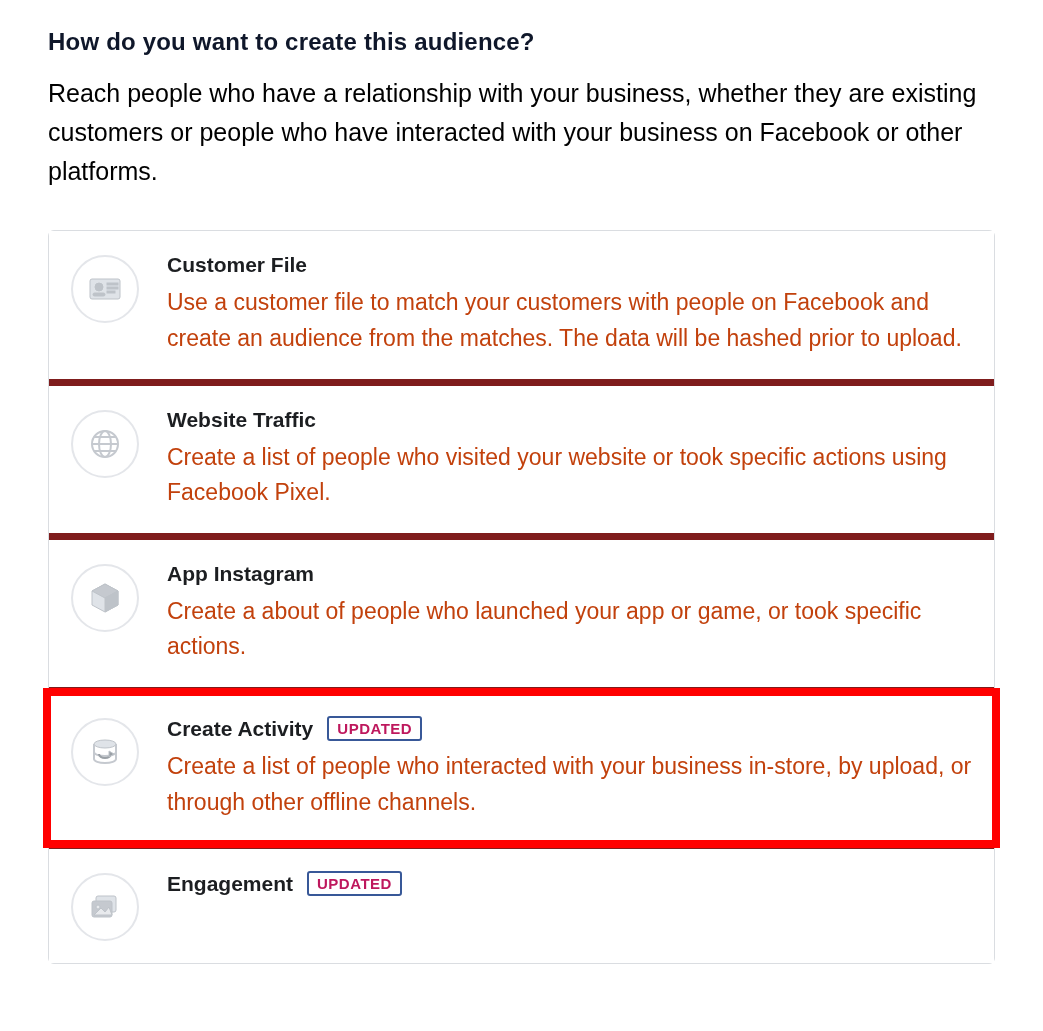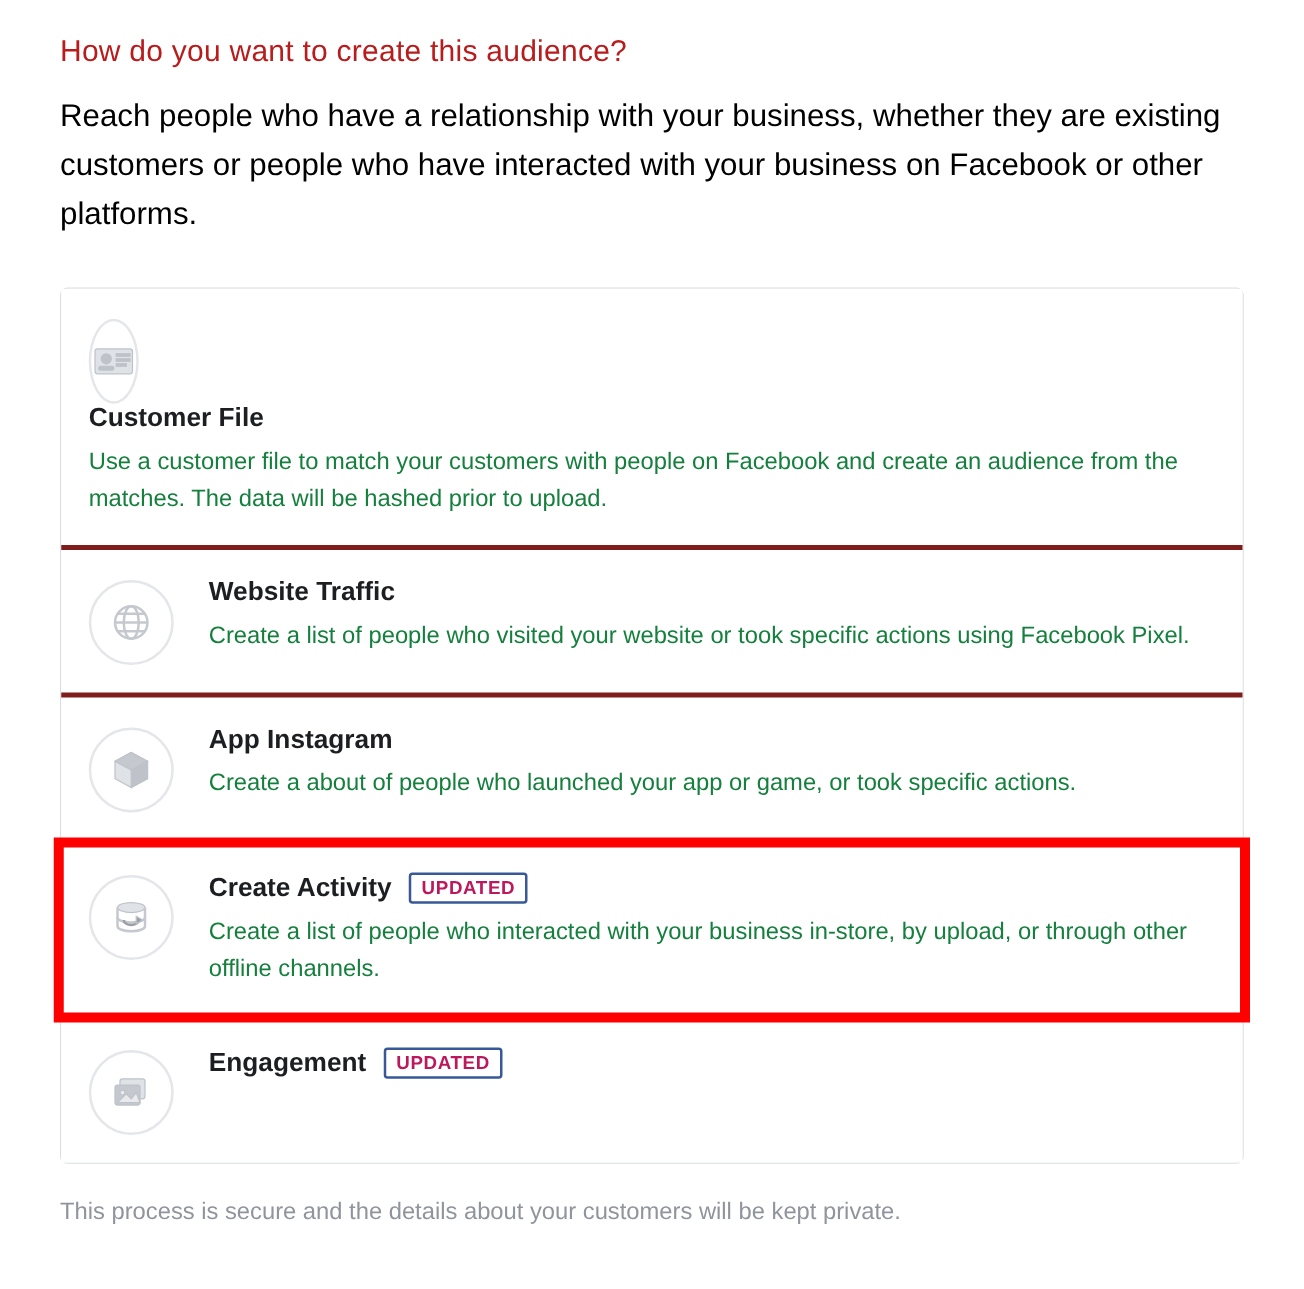--- a/index.html
+++ b/index.html
@@ -10,47 +10,47 @@
     background: #ffffff;
     color: #1c1e21;
     -webkit-font-smoothing: antialiased;
   }
   .page {
     width: 1043px;
     padding: 28px 48px 40px 48px;
   }
   .heading {
     font-size: 24px;
-    font-weight: 400;
-    color: #b91c1c;
+    font-weight: 700;
+    color: #0f172a;
     margin: 0 0 18px 0;
     letter-spacing: 0.2px;
   }
   .subtext {
     font-size: 25px;
     line-height: 1.55;
     color: #000000;
     margin: 0 0 40px 0;
   }
   .option-list {
     border: 1px solid #dadde1;
     border-radius: 6px;
     overflow: visible;
     position: relative;
   }
   .option {
     display: flex;
     align-items: flex-start;
     padding: 22px 22px 22px 22px;
-    border-top: 4px solid #7f1d1d;
+    border-top: 7px solid #7f1d1d;
     cursor: pointer;
     position: relative;
     background: #fff;
   }
-  .option:first-child { border-top: none; flex-direction: column; }
+  .option:first-child { border-top: none; }
   .icon-wrap {
     flex: 0 0 68px;
     height: 68px;
     border: 2px solid #e4e6ea;
     border-radius: 50%;
     display: flex;
     align-items: center;
     justify-content: center;
     margin-right: 28px;
     margin-top: 2px;
@@ -77,23 +77,23 @@
     font-size: 15px;
     font-weight: 700;
     color: #be185d;
     border: 2px solid #385898;
     border-radius: 3px;
     padding: 2px 8px 1px 8px;
     letter-spacing: 0.5px;
     line-height: 1.2;
   }
   .option-desc {
-    font-size: 19px;
+    font-size: 23px;
     line-height: 1.55;
-    color: #15803d;
+    color: #c2410c;
   }
   .highlight-box {
     position: absolute;
     border: 8px solid #ff0000;
     pointer-events: none;
     left: -6px;
     right: -6px;
     top: -6px;
     bottom: -6px;
     z-index: 5;
@@ -198,14 +198,13 @@
       <div class="option-body">
         <div class="option-title-row">
           <span class="option-title">Engagement</span>
           <span class="badge">UPDATED</span>
         </div>
       </div>
     </div>
 
   </div>
 
-  <p class="footer-note">This process is secure and the details about your customers will be kept private.</p>
 </div>
 
 </body></html>

